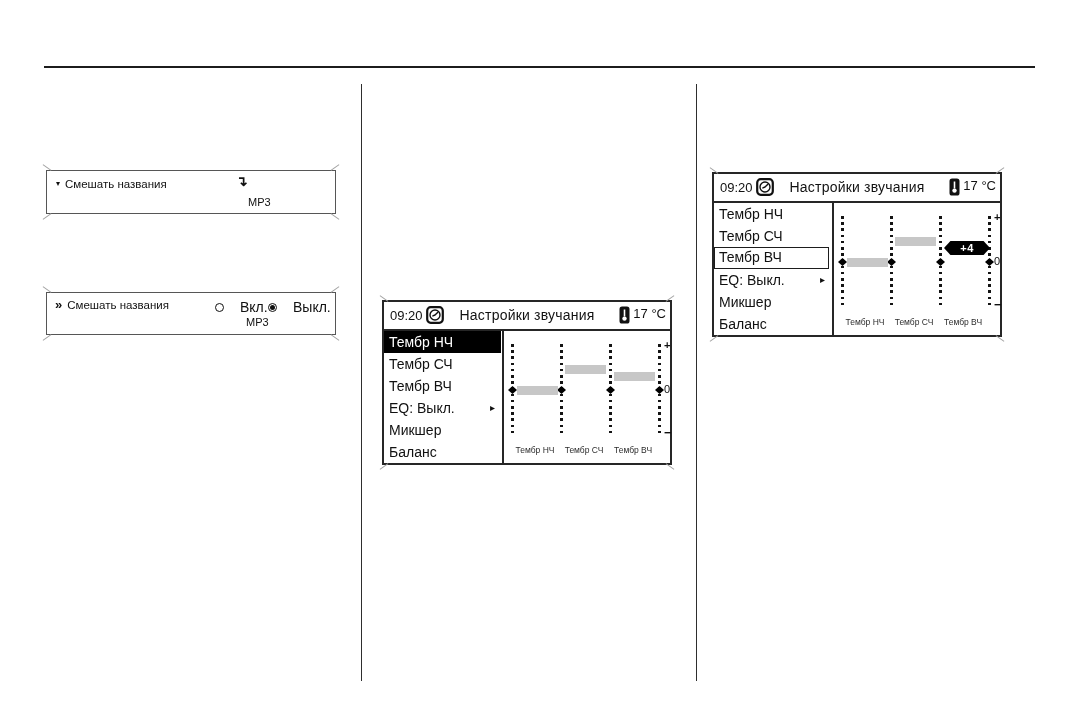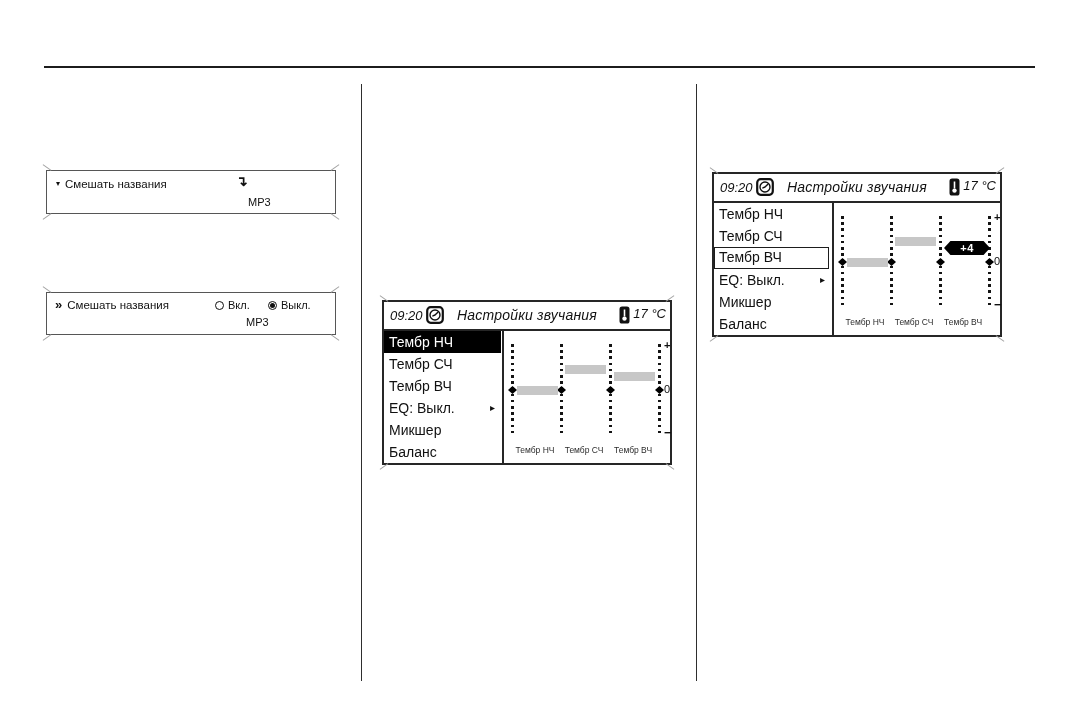--- a/index.html
+++ b/index.html
@@ -25,30 +25,30 @@
 
   
   .box1{left:46px;top:170px;width:288px;height:42px;}
   .box2{left:46px;top:292px;width:288px;height:41px;}
   .opt-row{position:absolute;left:9px;top:7px;display:flex;align-items:center;gap:5px;font-size:11.5px;white-space:nowrap;}
   .marker-sm{font-size:8px;line-height:1;}
   .marker-dbl{font-size:13px;font-weight:bold;line-height:1;margin-top:-2px;}
   .action-arrow{position:absolute;left:189px;top:2px;font-size:14px;font-weight:bold;}
   .mp3-a{position:absolute;left:201px;top:25px;font-size:11px;}
   .mp3-b{position:absolute;left:199px;top:23px;font-size:11px;}
-  .radio{position:absolute;top:6px;display:flex;align-items:center;gap:4px;font-size:11px;}
+  .radio{position:absolute;top:6px;display:flex;align-items:center;gap:16px;font-size:14px;}
   .r-on{left:168px}.r-off{left:221px}
   .radio-circle{width:9px;height:9px;border:1.2px solid #111;border-radius:50%;position:relative;box-sizing:border-box;flex:0 0 auto;}
   .radio.selected .radio-circle::after{content:"";position:absolute;left:1px;top:1px;right:1px;bottom:1px;background:#111;border-radius:50%;}
 
   
   .display{position:absolute;width:290px;height:165px;border:2px solid #262626;box-sizing:border-box;background:#fff;}
   .d1{left:382px;top:300px;}
   .d2{left:712px;top:172px;}
-  .disp-header{position:absolute;left:0;right:0;top:0;height:27px;border-bottom:2px solid #262626;font-style:italic;}
+  .disp-header{position:absolute;left:0;right:0;top:0;height:27px;border-bottom:2px solid #262626;}
   .time{position:absolute;left:6px;top:6px;font-size:13px;}
   .clock{position:absolute;left:42px;top:4px;}
   .disp-title{position:absolute;left:0;right:0;top:5px;text-align:center;font-size:14px;letter-spacing:0.2px;}
   .temp-group{position:absolute;right:4px;top:4px;display:flex;align-items:flex-start;gap:3px;font-size:13px;}
   .menu{position:absolute;left:0;top:29px;width:118px;bottom:0;}
   .menu-divider{position:absolute;left:118px;top:27px;bottom:0;width:2px;background:#262626;}
   .menu-row{position:relative;height:22px;line-height:22px;padding-left:5px;font-size:14px;white-space:nowrap;box-sizing:border-box;}
   .menu-row.state-selected{background:#000;color:#fff;margin-right:1px;}
   .menu-row.state-outlined{border:1.5px solid #1d1d1d;line-height:19px;margin-right:3px;padding-left:4px;}
   .submenu-arrow{position:absolute;right:7px;top:0;font-size:10px;}

